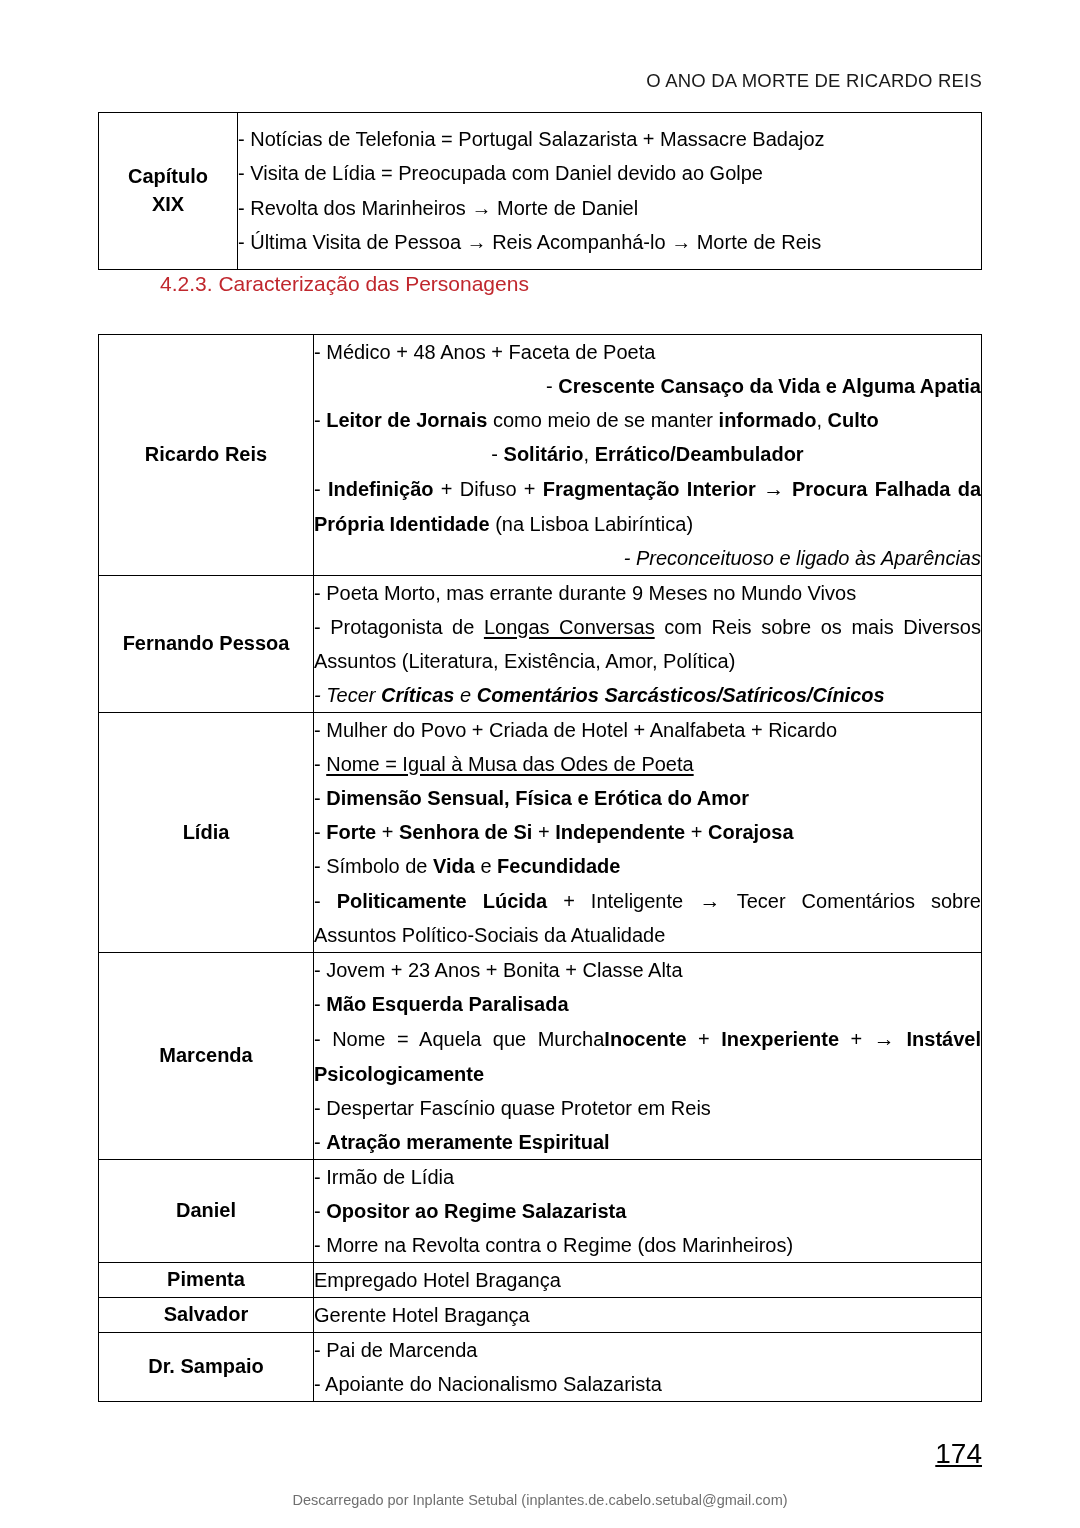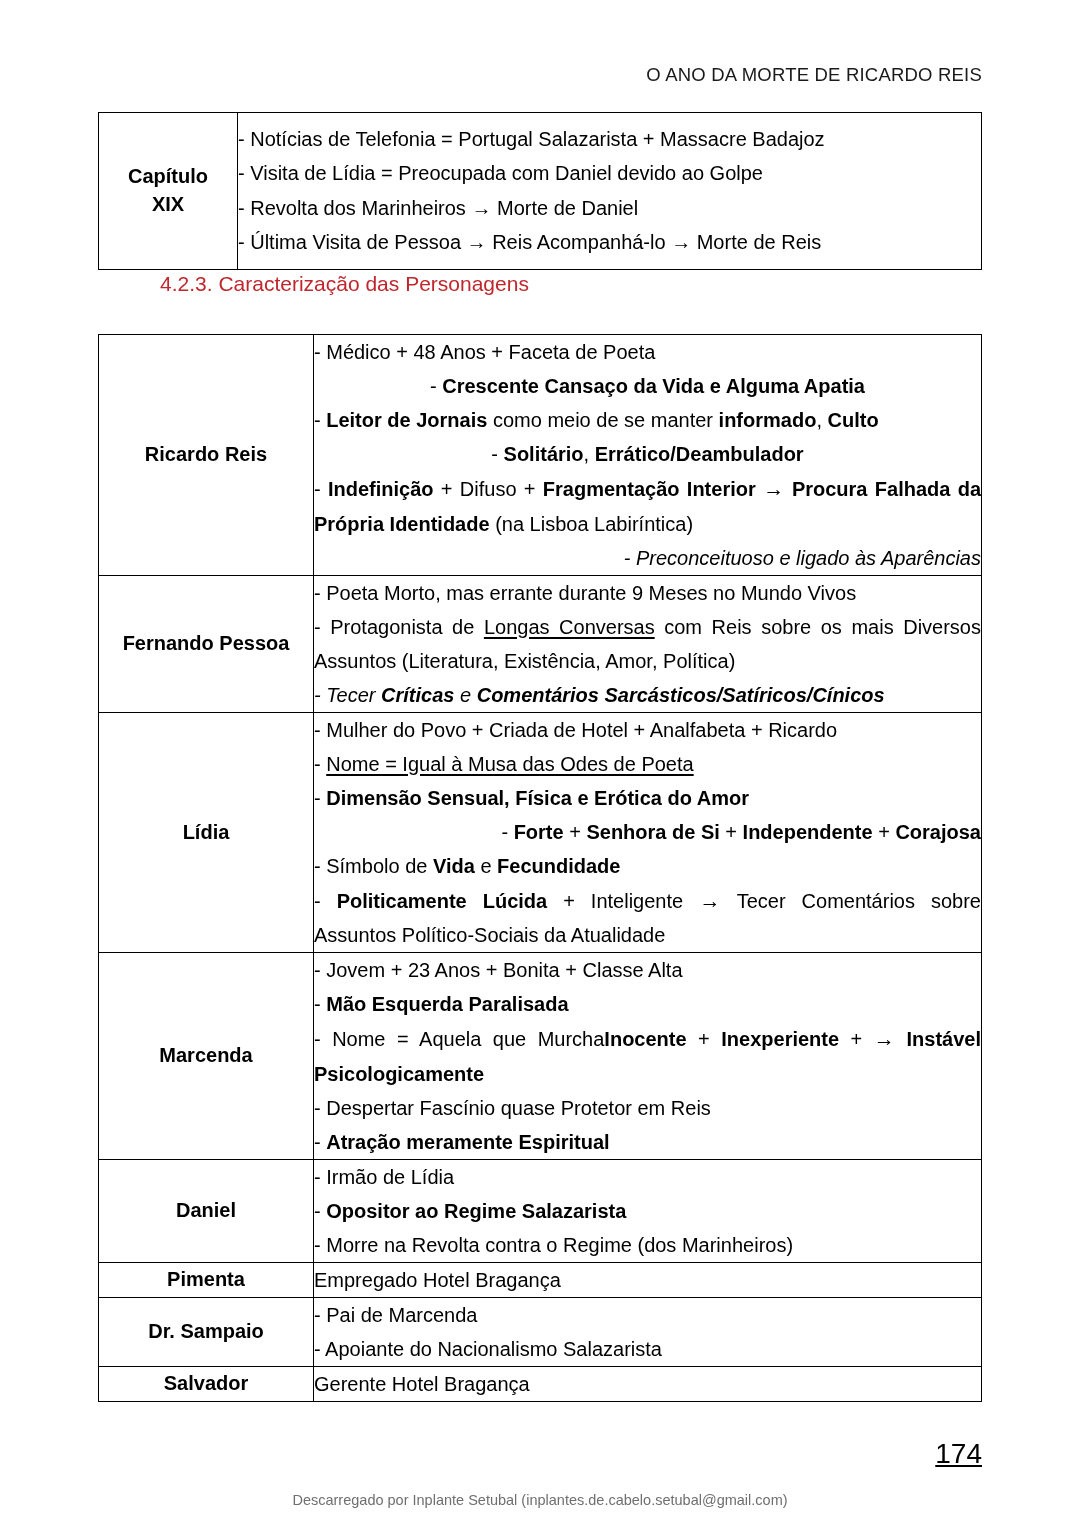--- a/index.html
+++ b/index.html
@@ -19,21 +19,21 @@
   .page {
     position: relative;
     width: 1080px;
     height: 1528px;
     box-sizing: border-box;
   }
 
   
   .run-header {
     position: absolute;
-    top: 64px;
+    top: 70px;
     right: 98px;
     font-size: 18.5px;
     letter-spacing: 0.2px;
     color: #1a1a1a;
     white-space: nowrap;
   }
 
   
   .doc-table {
     position: absolute;
@@ -145,42 +145,42 @@
   <table class="doc-table" id="table-characters">
     <colgroup>
         <col class="c1">
         <col>
       </colgroup>
     <tbody id="characters-body">
         <tr>
           <td class="label-cell"><span>Ricardo Reis</span></td>
           <td class="body-cell">
             <p style="text-align: left;">- Médico + 48 Anos + Faceta de Poeta</p>
-            <p style="text-align: center;">- <b>Crescente Cansaço da Vida e Alguma Apatia</b></p>
+            <p style="text-align: right;">- <b>Crescente Cansaço da Vida e Alguma Apatia</b></p>
             <p style="text-align: left;">- <b>Leitor de Jornais</b> como meio de se manter <b>informado</b>, <b>Culto</b></p>
             <p style="text-align: center;">- <b>Solitário</b>, <b>Errático/Deambulador</b></p>
             <p style="text-align: justify;">- <b>Indefinição</b> + Difuso + <b>Fragmentação Interior</b><span class="arrow"> → </span><b>Procura Falhada da Própria Identidade</b> (na Lisboa Labiríntica)</p>
             <p style="text-align: right; font-style: italic;">- Preconceituoso e ligado às Aparências</p>
           </td>
         </tr>
         <tr>
           <td class="label-cell"><span>Fernando Pessoa</span></td>
           <td class="body-cell">
             <p style="text-align: left;">- Poeta Morto, mas errante durante 9 Meses no Mundo Vivos</p>
             <p style="text-align: justify;">- Protagonista de <u>Longas Conversas</u> com Reis sobre os mais Diversos Assuntos (Literatura, Existência, Amor, Política)</p>
             <p style="text-align: left; font-style: italic;">- Tecer <b>Críticas</b> e <b>Comentários Sarcásticos/Satíricos/Cínicos</b></p>
           </td>
         </tr>
         <tr>
           <td class="label-cell"><span>Lídia</span></td>
           <td class="body-cell">
             <p style="text-align: left;">- Mulher do Povo + Criada de Hotel + Analfabeta + Ricardo</p>
             <p style="text-align: left;">- <u>Nome = Igual à Musa das Odes de Poeta</u></p>
             <p style="text-align: left;">- <b>Dimensão Sensual, Física e Erótica do Amor</b></p>
-            <p style="text-align: right;">- <b>Forte</b> + <b>Senhora de Si</b> + <b>Independente</b> + <b>Corajosa</b></p>
+            <p style="text-align: left;">- <b>Forte</b> + <b>Senhora de Si</b> + <b>Independente</b> + <b>Corajosa</b></p>
             <p style="text-align: left;">- Símbolo de <b>Vida</b> e <b>Fecundidade</b></p>
             <p style="text-align: justify;">- <b>Politicamente Lúcida</b> + Inteligente<span class="arrow"> → </span>Tecer Comentários sobre Assuntos Político-Sociais da Atualidade</p>
           </td>
         </tr>
         <tr>
           <td class="label-cell"><span>Marcenda</span></td>
           <td class="body-cell">
             <p style="text-align: left;">- Jovem + 23 Anos + Bonita + Classe Alta</p>
             <p style="text-align: left;">- <b>Mão Esquerda Paralisada</b></p>
             <p style="text-align: justify;">- Nome = Aquela que Murcha<b>Inocente</b> + <b>Inexperiente</b> + <span class="arrow"> → </span><b>Instável Psicologicamente</b></p>
@@ -196,32 +196,32 @@
             <p style="text-align: left;">- Morre na Revolta contra o Regime (dos Marinheiros)</p>
           </td>
         </tr>
         <tr>
           <td class="label-cell"><span>Pimenta</span></td>
           <td class="body-cell">
             <p style="text-align: left;">Empregado Hotel Bragança</p>
           </td>
         </tr>
         <tr>
+          <td class="label-cell"><span>Salvador</span></td>
+          <td class="body-cell">
+            <p style="text-align: left;">Gerente Hotel Bragança</p>
+          </td>
+        </tr>
+        <tr>
           <td class="label-cell"><span>Dr. Sampaio</span></td>
           <td class="body-cell">
             <p style="text-align: left;">- Pai de Marcenda</p>
             <p style="text-align: left;">- Apoiante do Nacionalismo Salazarista</p>
           </td>
         </tr>
-        <tr>
-          <td class="label-cell"><span>Salvador</span></td>
-          <td class="body-cell">
-            <p style="text-align: left;">Gerente Hotel Bragança</p>
-          </td>
-        </tr>
       </tbody>
   </table>
 
   <div class="page-number">174</div>
 
   <div class="watermark">Descarregado por Inplante Setubal (inplantes.de.cabelo.setubal@gmail.com)</div>
 
 </div>
 
 </body></html>

